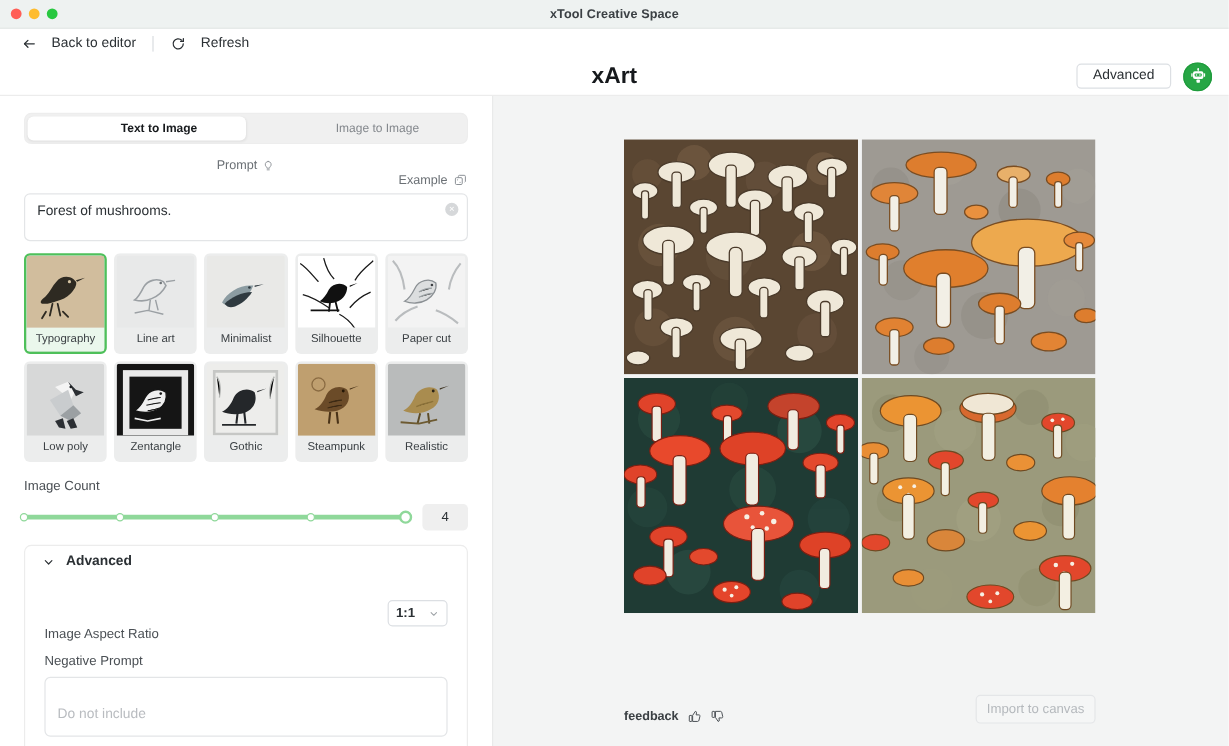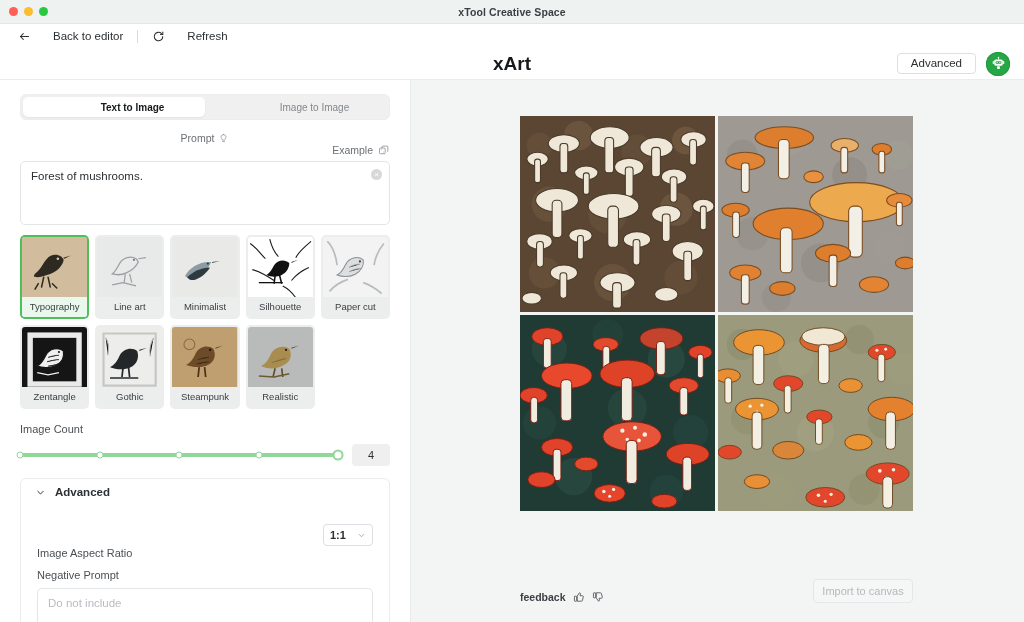--- a/index.html
+++ b/index.html
@@ -33,21 +33,21 @@
   
   .toolbar {
     height: 24px;
     background: #ffffff;
     display: flex; align-items: center;
     padding-left: 18px;
     gap: 0px;
     font-size: 11.5px;
     color: #2b3034;
   }
-  .tb-item { display: flex; align-items: center; gap: 22px; cursor: pointer; }
+  .tb-item { display: flex; align-items: center; gap: 12px; cursor: pointer; }
   .tb-sep { width: 1px; height: 13px; background: #d9dcdf; margin: 0 14px; }
   .ic { display: inline-flex; align-items: center; justify-content: center; }
 
   
   .header {
     height: 32px;
     background: #ffffff;
     display: flex; align-items: center;
     position: relative;
     border-bottom: 1px solid #ececec;
@@ -115,21 +115,21 @@
   .prompt-row {
     display: flex; align-items: center;
     margin-top: 12px; margin-bottom: 5px;
     font-size: 10.5px; color: #6b7075; flex-direction: column;
   }
   .prompt-label { display: flex; align-items: center; gap: 4px; }
   .prompt-example { margin-left: auto; display: flex; align-items: center; gap: 5px; cursor: pointer; }
   .prompt-box {
     position: relative;
     border: 1px solid #e3e5e7; border-radius: 5px;
-    height: 64px; padding: 8px 10px;
+    height: 40px; padding: 8px 10px;
     font-size: 11.5px; color: #2b3034;
   }
   .clear-btn {
     position: absolute; right: 7px; top: 7px;
     width: 11px; height: 11px; border-radius: 50%;
     background: #d6d8da; color: #fff; font-size: 8px;
     display: flex; align-items: center; justify-content: center;
     cursor: pointer; line-height: 1;
   }
 
@@ -199,21 +199,21 @@
   .select {
     margin-left: auto;
     width: 50px; height: 22px; border: 1px solid #dcdfe3; border-radius: 4px;
     display: flex; align-items: center; justify-content: space-between;
     padding: 0 6px; font-size: 11px; color: #2b3034; cursor: pointer;
     font-weight: bold;
   }
   .neg-label { font-size: 11px; color: #4b5055; margin-bottom: 7px; }
   .neg-box {
     border: 1px solid #e3e5e7; border-radius: 5px;
-    height: 42px; padding: 8px 10px;
+    height: 42px; padding: 24px 10px;
     font-size: 11.5px; color: #b9bcc0;
   }
   .seed-row { display: flex; align-items: center; gap: 5px; margin-top: 11px; font-size: 11px; color: #4b5055; }
   .seed-input {
     margin-top: 7px;
     width: 112px; height: 22px;
     border: 1px solid #e3e5e7; border-radius: 4px;
     background: #fff;
   }
 
@@ -405,20 +405,35 @@
             <rect width="60" height="60" fill="#f3f3f3"></rect>
             <path d="M4 4c6 6 8 14 9 22M56 6c-5 6-8 13-9 20M6 50c5-6 11-9 17-11M54 52c-6-5-11-8-17-10" stroke="#b9bcbe" stroke-width="1.6" fill="none"></path>
             <path d="M37 21c-5-4-13-2-16 4-2 4-4 8-8 10 5 2 12 2 17-1 5-3 8-8 7-13z" fill="#dcdedf" stroke="#8b9094" stroke-width="1"></path>
             <path d="M24 28c3-2 7-3 10-3M24 32c4-2 8-3 11-3" stroke="#9aa0a3" stroke-width=".9"></path>
             <circle cx="34" cy="22.5" r="1" fill="#3a3d40"></circle>
           </svg>
         </span>
         <div class="style-caption">Paper cut</div>
       </div>
 
+      <div class="style-tile">
+        <span class="style-thumb">
+          <svg viewBox="0 0 60 60" preserveAspectRatio="none">
+            <rect width="60" height="60" fill="#d7d8d8"></rect>
+            <path d="M22 18l10-4 6 6-4 8z" fill="#f4f4f4"></path>
+            <path d="M32 14l6 6 6 2-6 3z" fill="#2b2f33"></path>
+            <path d="M18 28l14-8 4 12-10 8z" fill="#c9ccce"></path>
+            <path d="M26 40l10-8 6 6-8 6z" fill="#9ba0a3"></path>
+            <path d="M22 44l6-2 2 8-5-1z" fill="#2b2f33"></path>
+            <path d="M31 44l5-2 3 7-5 1z" fill="#2b2f33"></path>
+            <circle cx="34" cy="18" r="1" fill="#1a1d20"></circle>
+          </svg>
+        </span>
+        <div class="style-caption">Low poly</div>
+      </div>
 
       <div class="style-tile">
         <span class="style-thumb">
           <svg viewBox="0 0 60 60" preserveAspectRatio="none">
             <rect width="60" height="60" fill="#151515"></rect>
             <rect x="5" y="5" width="50" height="50" fill="#e9e9e9"></rect>
             <rect x="10" y="10" width="40" height="40" fill="#151515"></rect>
             <path d="M38 22c-5-4-13-2-16 4-2 4-4 8-8 10 5 2 13 2 18-1 5-3 7-8 6-13z" fill="#efefef" stroke="#151515" stroke-width="1"></path>
             <path d="M24 28c3-1 7-2 10-2M23 32c4-1 8-2 11-2M24 36c3 0 6-1 9-2" stroke="#151515" stroke-width=".8"></path>
             <circle cx="34" cy="23" r="1" fill="#151515"></circle>

